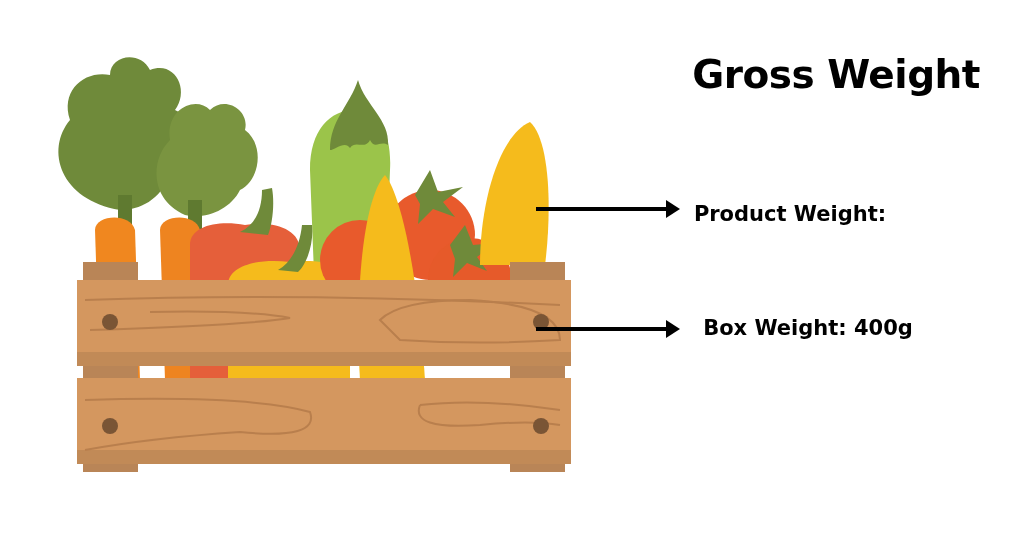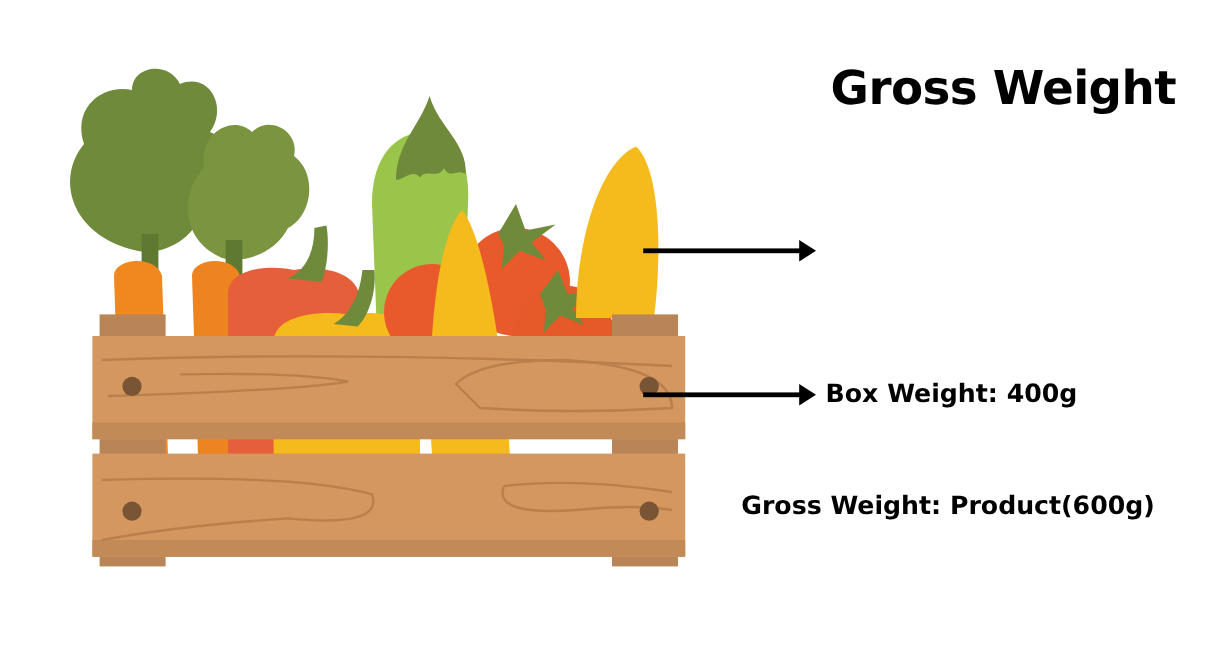--- a/index.html
+++ b/index.html
@@ -69,20 +69,20 @@
     <path d="M420 405 Q480 398 560 410 M420 405 Q410 430 480 425 Q530 420 560 425" stroke="#b97f4d" stroke-width="2" fill="none"></path>
     <circle cx="110" cy="426" r="8" fill="#7a5535"></circle>
     <circle cx="541" cy="426" r="8" fill="#7a5535"></circle>
   </g>
 </svg>
 
 <div class="title">Gross Weight</div>
 
 <div class="arrow" style="left:536px; top:207px; width:132px;"></div>
 <div class="label" style="left:680px; top:197px; width:220px; line-height:34px;">
+  <div>Product Weight:</div>
 </div>
 
 <div class="arrow" style="left:536px; top:327px; width:132px;"></div>
-<div class="label" style="left:688px; top:316px; width:240px; text-align:left;">Box Weight: 400g</div>
+<div class="label" style="left:688px; top:316px; width:240px; text-align:center;">Box Weight: 400g</div>
 
 <div class="formula">
-  <div>Gross Weight: Product(600g)</div>
 </div>
 
 </body></html>

